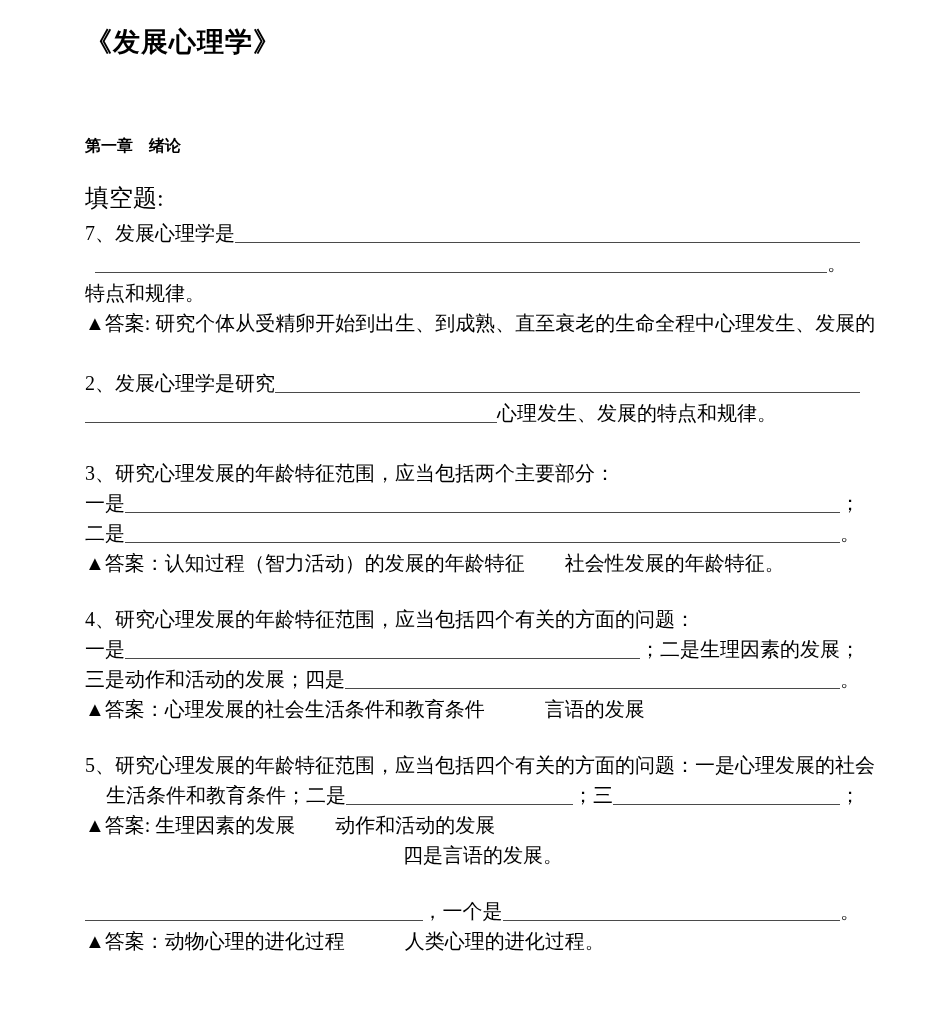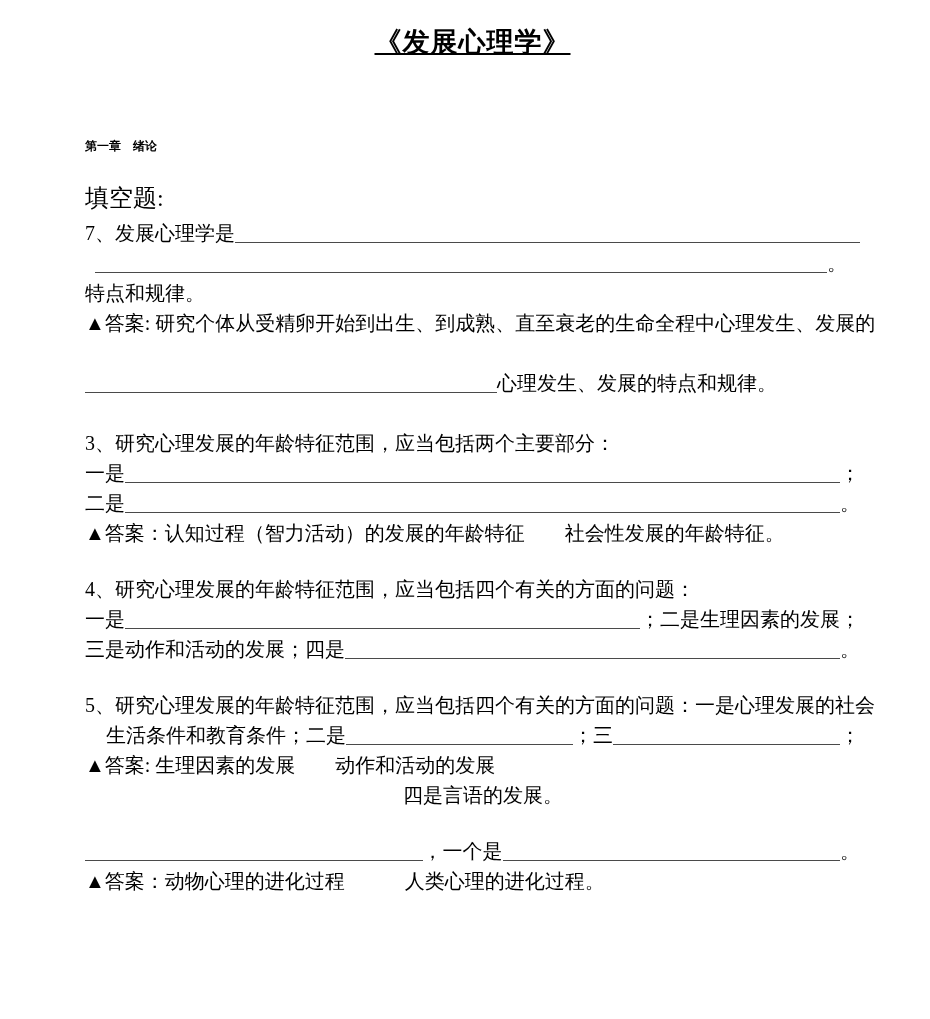--- a/index.html
+++ b/index.html
@@ -4,27 +4,26 @@
 <style>
   * { margin:0; padding:0; box-sizing:border-box; }
   html, body { background:#ffffff; }
   body {
     width:930px; height:1019px; overflow:hidden;
     font-family:"Liberation Serif","DejaVu Serif",serif;
     color:#000000;
     padding:22px 70px 0 85px;
   }
   .doc-title {
-    font-size:27px; font-weight:bold; text-align:center;
+    font-size:27px; font-weight:bold; 
     line-height:40px; height:40px; margin-bottom:72px;
     letter-spacing:1px;
-    text-decoration:underline;
   }
   .chapter-heading {
-    font-size:12px; font-weight:bold; line-height:24px; height:24px;
+    font-size:16px; font-weight:bold; line-height:24px; height:24px;
     margin-bottom:28px;
   }
   .section-heading {
     font-size:24px; font-weight:normal; line-height:24px; height:24px;
     margin-bottom:8px;
   }
   .question { }
   .q-gap-lg { margin-bottom:30px; }
   .q-gap-md { margin-bottom:26px; }
   .line {
@@ -63,20 +62,24 @@
   <div class="line">
     <span>特点和规律。</span>
   </div>
   <div class="line">
     <span>▲答案: 研究个体从受精卵开始到出生、到成熟、直至衰老的生命全程中心理发生、发展的</span>
   </div>
 </div>
 
 <div class="question q-gap-lg">
   <div class="line">
+    <span>2、发展心理学是研究</span>
+    <span class="blank"></span>
+  </div>
+  <div class="line">
     <span class="blank blank-fixed-q2"></span>
     <span>心理发生、发展的特点和规律。</span>
   </div>
 </div>
 
 <div class="question q-gap-md">
   <div class="line">
     <span>3、研究心理发展的年龄特征范围，应当包括两个主要部分：</span>
   </div>
   <div class="line">
@@ -101,20 +104,23 @@
   <div class="line">
     <span>一是</span>
     <span class="blank"></span>
     <span>；二是生理因素的发展；</span>
   </div>
   <div class="line">
     <span>三是动作和活动的发展；四是</span>
     <span class="blank"></span>
     <span>。</span>
   </div>
+  <div class="line">
+    <span>▲答案：心理发展的社会生活条件和教育条件　　　言语的发展</span>
+  </div>
 </div>
 
 <div class="question q-gap-md">
   <div class="line">
     <span>5、研究心理发展的年龄特征范围，应当包括四个有关的方面的问题：一是心理发展的社会</span>
   </div>
   <div class="line indent-1">
     <span>生活条件和教育条件；二是</span>
     <span class="blank"></span>
     <span>；三</span>

